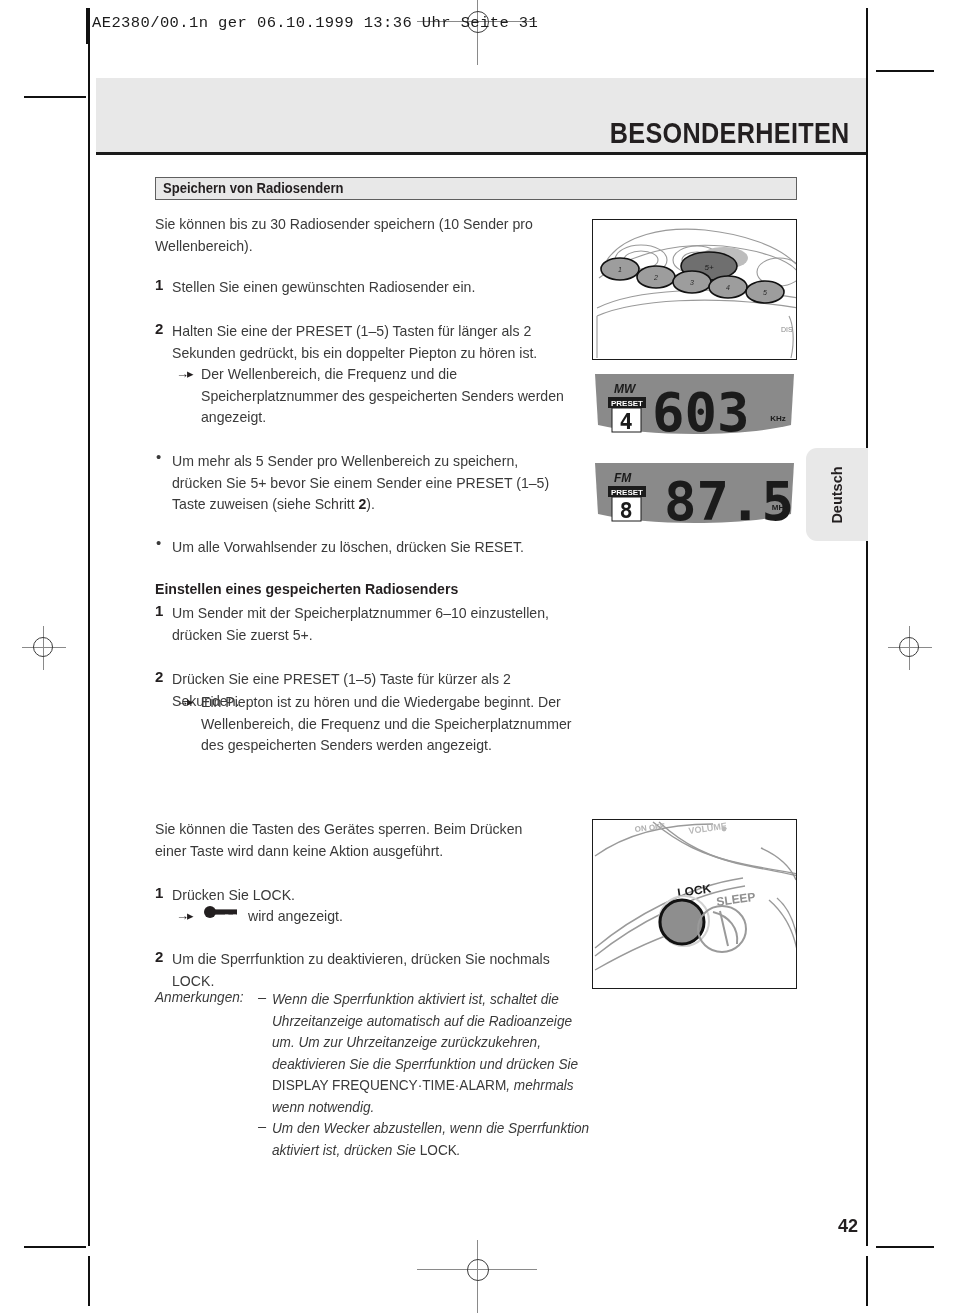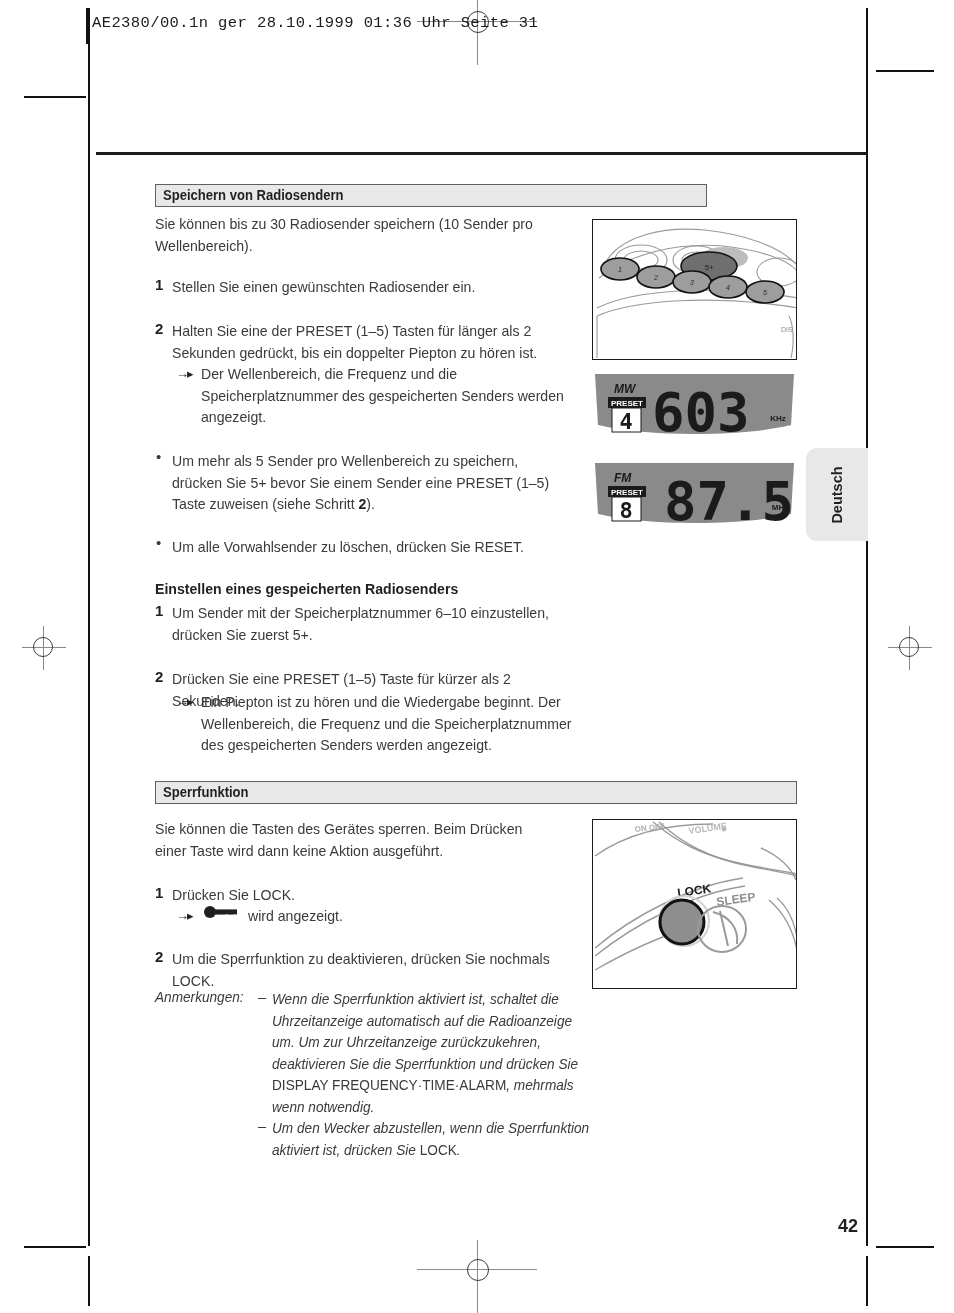--- a/index.html
+++ b/index.html
@@ -288,25 +288,28 @@
       <div class="rv"></div>
       <div class="rc"></div>
   </div>
   <div class="regmark small" style="left:417px; top:-8px;">
     <div class="rh"></div>
       <div class="rv"></div>
       <div class="rc"></div>
   </div>
 
   <div class="headrule"></div>
-  <div class="file-head">AE2380/00.1n ger  28.10.1999  01:36 Uhr  Seite 31</div>
-
+  <div class="file-head">AE2380/00.1n ger  06.10.1999  13:36 Uhr  Seite 31</div>
+
+  <div class="title-band">
+    <div class="title">BESONDERHEITEN</div>
+  </div>
   <div class="title-rule"></div>
 
-  <div class="sec-head" style="left:155px; top:184px; width:552px;">
+  <div class="sec-head" style="left:155px; top:177px; width:642px;">
     <span>Speichern von Radiosendern</span>
   </div>
 
   <div class="para" style="left:155px; top:213px; width:440px;">Sie können bis zu 30 Radiosender speichern (10 Sender pro Wellenbereich).</div>
 
   <div class="num" style="left:155px; top:276px;">1</div>
   <div class="para" style="left:172px; top:276px; width:430px;">Stellen Sie einen gewünschten Radiosender ein.</div>
 
   <div class="num" style="left:155px; top:320px;">2</div>
   <div class="para" style="left:172px; top:320px; width:415px;">Halten Sie eine der PRESET (1–5) Tasten für länger als 2 Sekunden gedrückt, bis ein doppelter Piepton zu hören ist.</div>
@@ -323,23 +326,20 @@
   <div class="sub-head" style="left:155px; top:580px;">Einstellen eines gespeicherten Radiosenders</div>
   <div class="num" style="left:155px; top:602px;">1</div>
   <div class="para" style="left:172px; top:602px; width:420px;">Um Sender mit der Speicherplatznummer 6–10 einzustellen, drücken Sie zuerst 5+.</div>
 
   <div class="num" style="left:155px; top:668px;">2</div>
   <div class="para" style="left:172px; top:668px; width:430px;">Drücken Sie eine PRESET (1–5) Taste für kürzer als 2 Sekunden.</div>
 
   <div class="arrow" style="left:176px; top:694px;">→▸</div>
   <div class="para" style="left:201px; top:691px; width:410px;">Ein Piepton ist zu hören und die Wiedergabe beginnt. Der Wellenbereich, die Frequenz und die Speicherplatznummer des gespeicherten Senders werden angezeigt.</div>
 
-  <div class="sec-head" style="left:155px; top:781px; width:642px;">
-    <span>Sperrfunktion</span>
-  </div>
 
   <div class="para" style="left:155px; top:818px; width:420px;">Sie können die Tasten des Gerätes sperren. Beim Drücken einer Taste wird dann keine Aktion ausgeführt.</div>
 
   <div class="num" style="left:155px; top:884px;">1</div>
   <div class="para" style="left:172px; top:884px; width:420px;">Drücken Sie LOCK.</div>
 
   <div class="arrow" style="left:176px; top:908px;">→▸</div>
   <svg class="key-icon" style="left:203px; top:906px;" viewBox="0 0 38 12">
     <circle cx="7" cy="6" r="6" fill="#231f20"></circle>
     <rect x="7" y="3.4" width="27" height="5.2" fill="#231f20"></rect>

